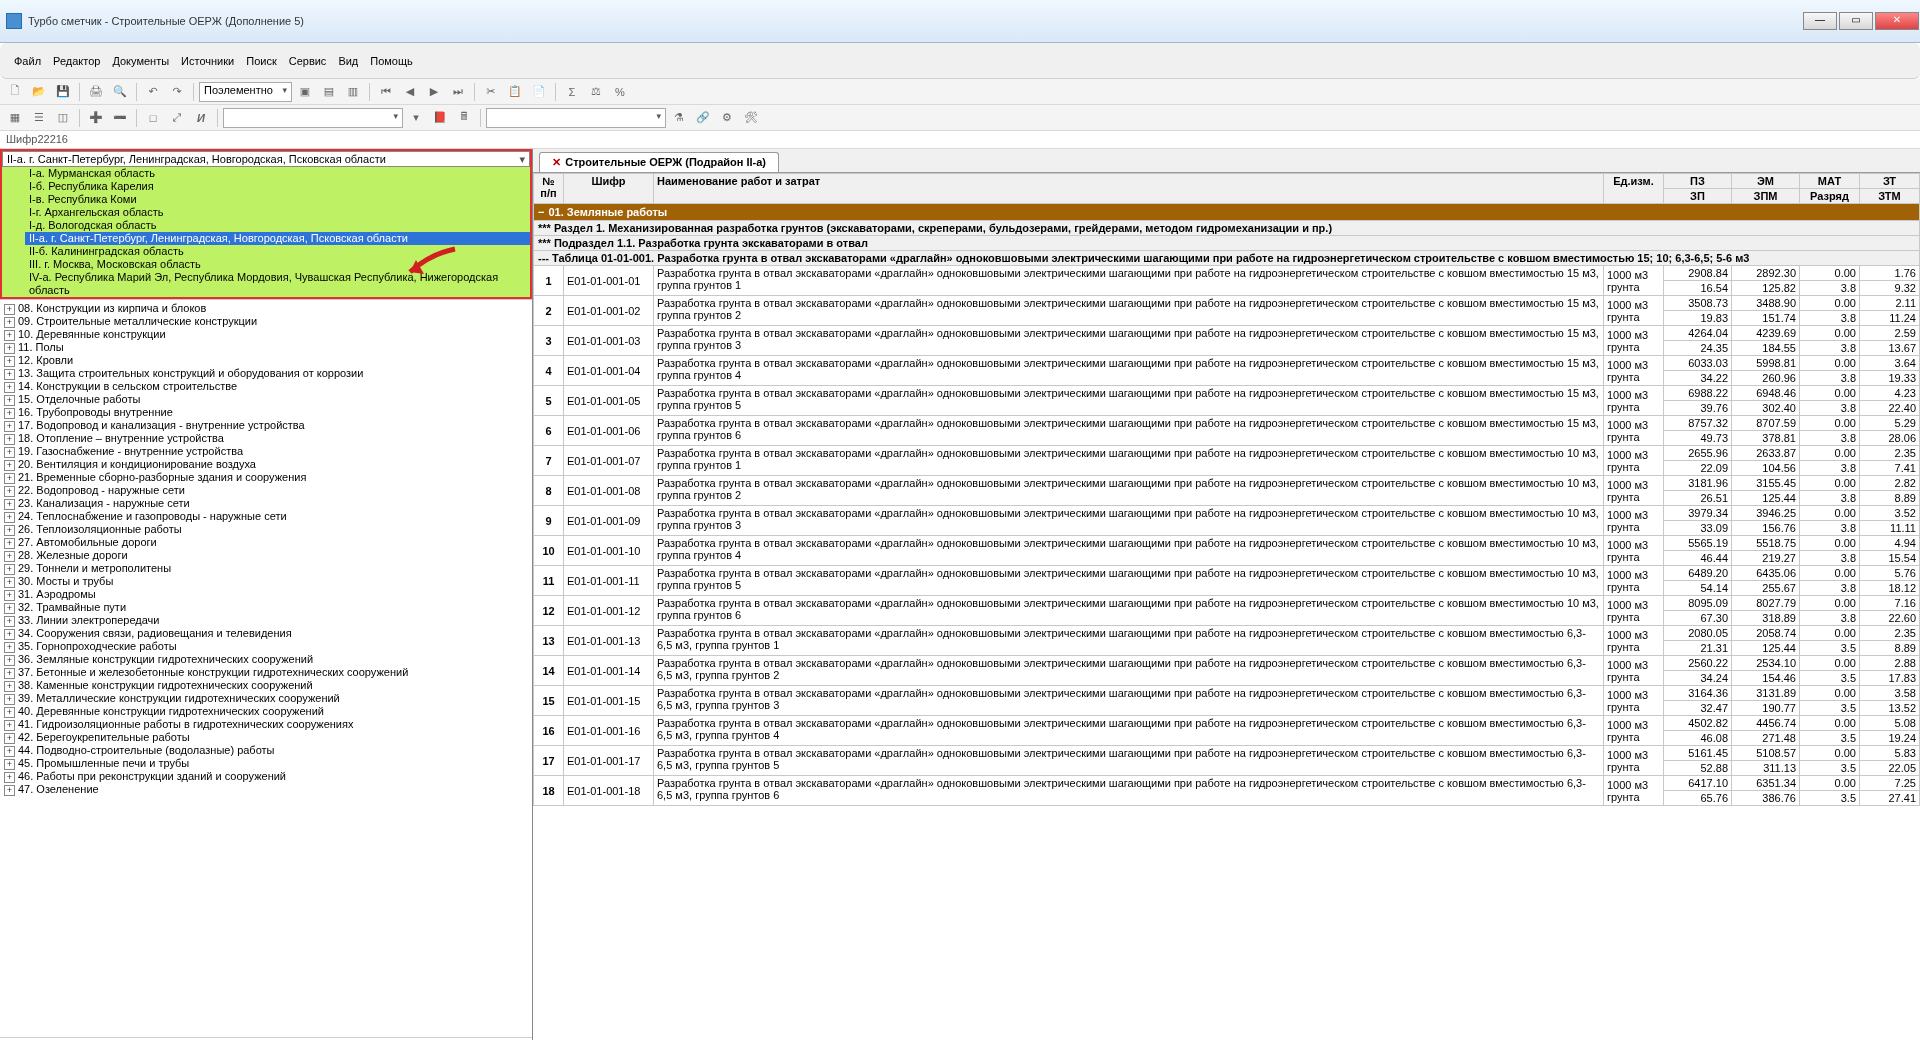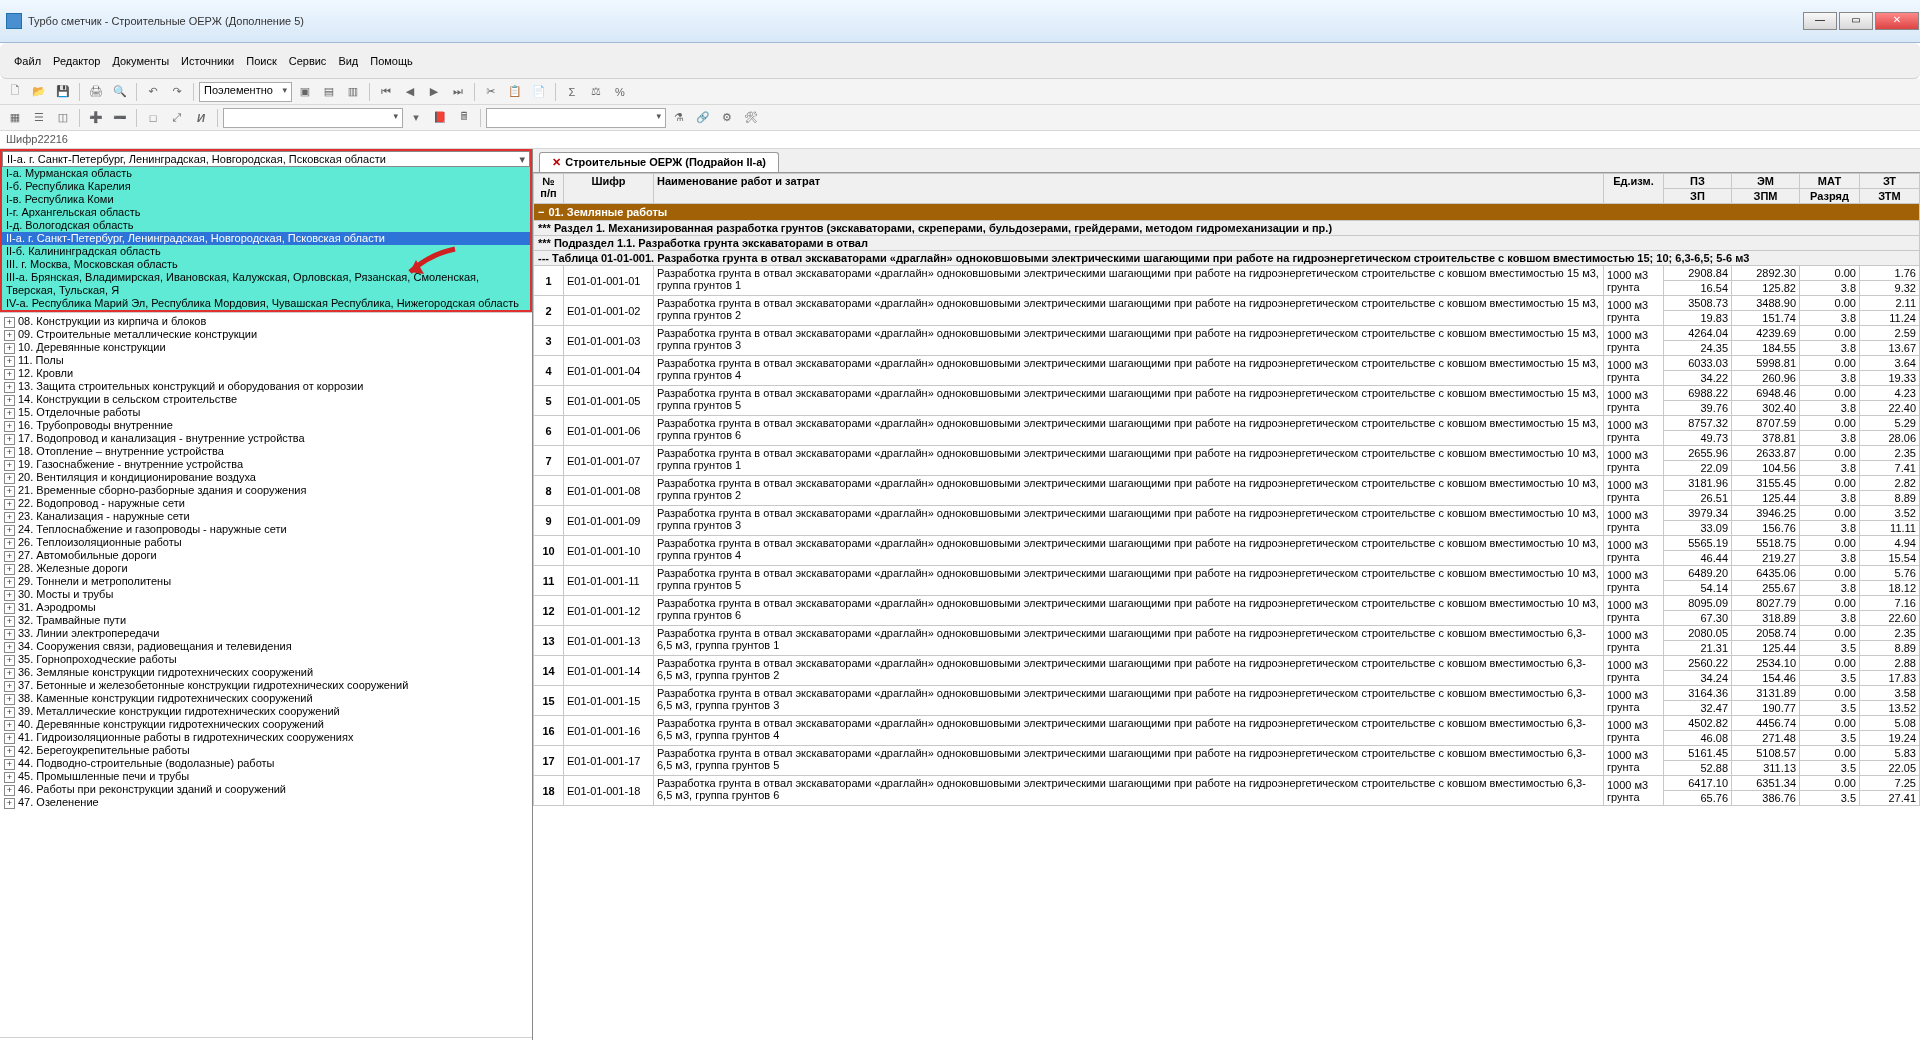--- a/index.html
+++ b/index.html
@@ -29,21 +29,21 @@
 
 
 .main { display: flex; height: calc(1040px - 26px - 20px - 26px - 26px - 18px - 18px); }
 .left { width: 533px; border-right: 1px solid #888; display: flex; flex-direction: column; position: relative; }
 .right { flex: 1; display: flex; flex-direction: column; }
 
 
 .region-sel { border: 2px solid #e03030; margin: 0; }
 .region-header { background: #fff; border: 1px solid #888; padding: 1px 4px; position: relative; }
 .region-header::after { content:"▾"; position:absolute; right:4px; top:1px; color:#555; }
-.region-list { background: #5eead4; }
+.region-list { background: #bef264; padding-left: 23px; }
 .region-list div { padding: 0px 4px; cursor: pointer; line-height: 13px; }
 .region-list .sel { background: #2e74d8; color: #fff; }
 
 
 .arrow { position: absolute; left: 400px; top: 95px; pointer-events: none; }
 .arrow svg { width: 60px; height: 40px; }
 
 
 .tree { flex: 1; overflow: auto; padding: 2px; border-top: 1px solid #ccc; }
 .tree div { line-height: 13px; padding: 0 2px; white-space: nowrap; }
@@ -162,21 +162,20 @@
       <div class="region-header">II-а. г. Санкт-Петербург, Ленинградская, Новгородская, Псковская области</div>
       <div class="region-list" id="region-list">
           <div>I-а. Мурманская область</div>
           <div>I-б. Республика Карелия</div>
           <div>I-в. Республика Коми</div>
           <div>I-г. Архангельская область</div>
           <div>I-д. Вологодская область</div>
           <div class="sel">II-а. г. Санкт-Петербург, Ленинградская, Новгородская, Псковская области</div>
           <div>II-б. Калининградская область</div>
           <div>III. г. Москва, Московская область</div>
-          <div>III-а. Брянская, Владимирская, Ивановская, Калужская, Орловская, Рязанская, Смоленская, Тверская, Тульская, Я</div>
           <div>IV-а. Республика Марий Эл, Республика Мордовия, Чувашская Республика, Нижегородская область</div>
         </div>
     </div>
     <div class="arrow">
       <svg viewBox="0 0 60 40">
           <path d="M55 5 Q30 10 10 28" stroke="#d02020" stroke-width="5" fill="none"></path>
           <path d="M10 28 l6 -12 l8 14 z" fill="#d02020"></path>
         </svg>
     </div>
     <div class="tree" id="tree">

